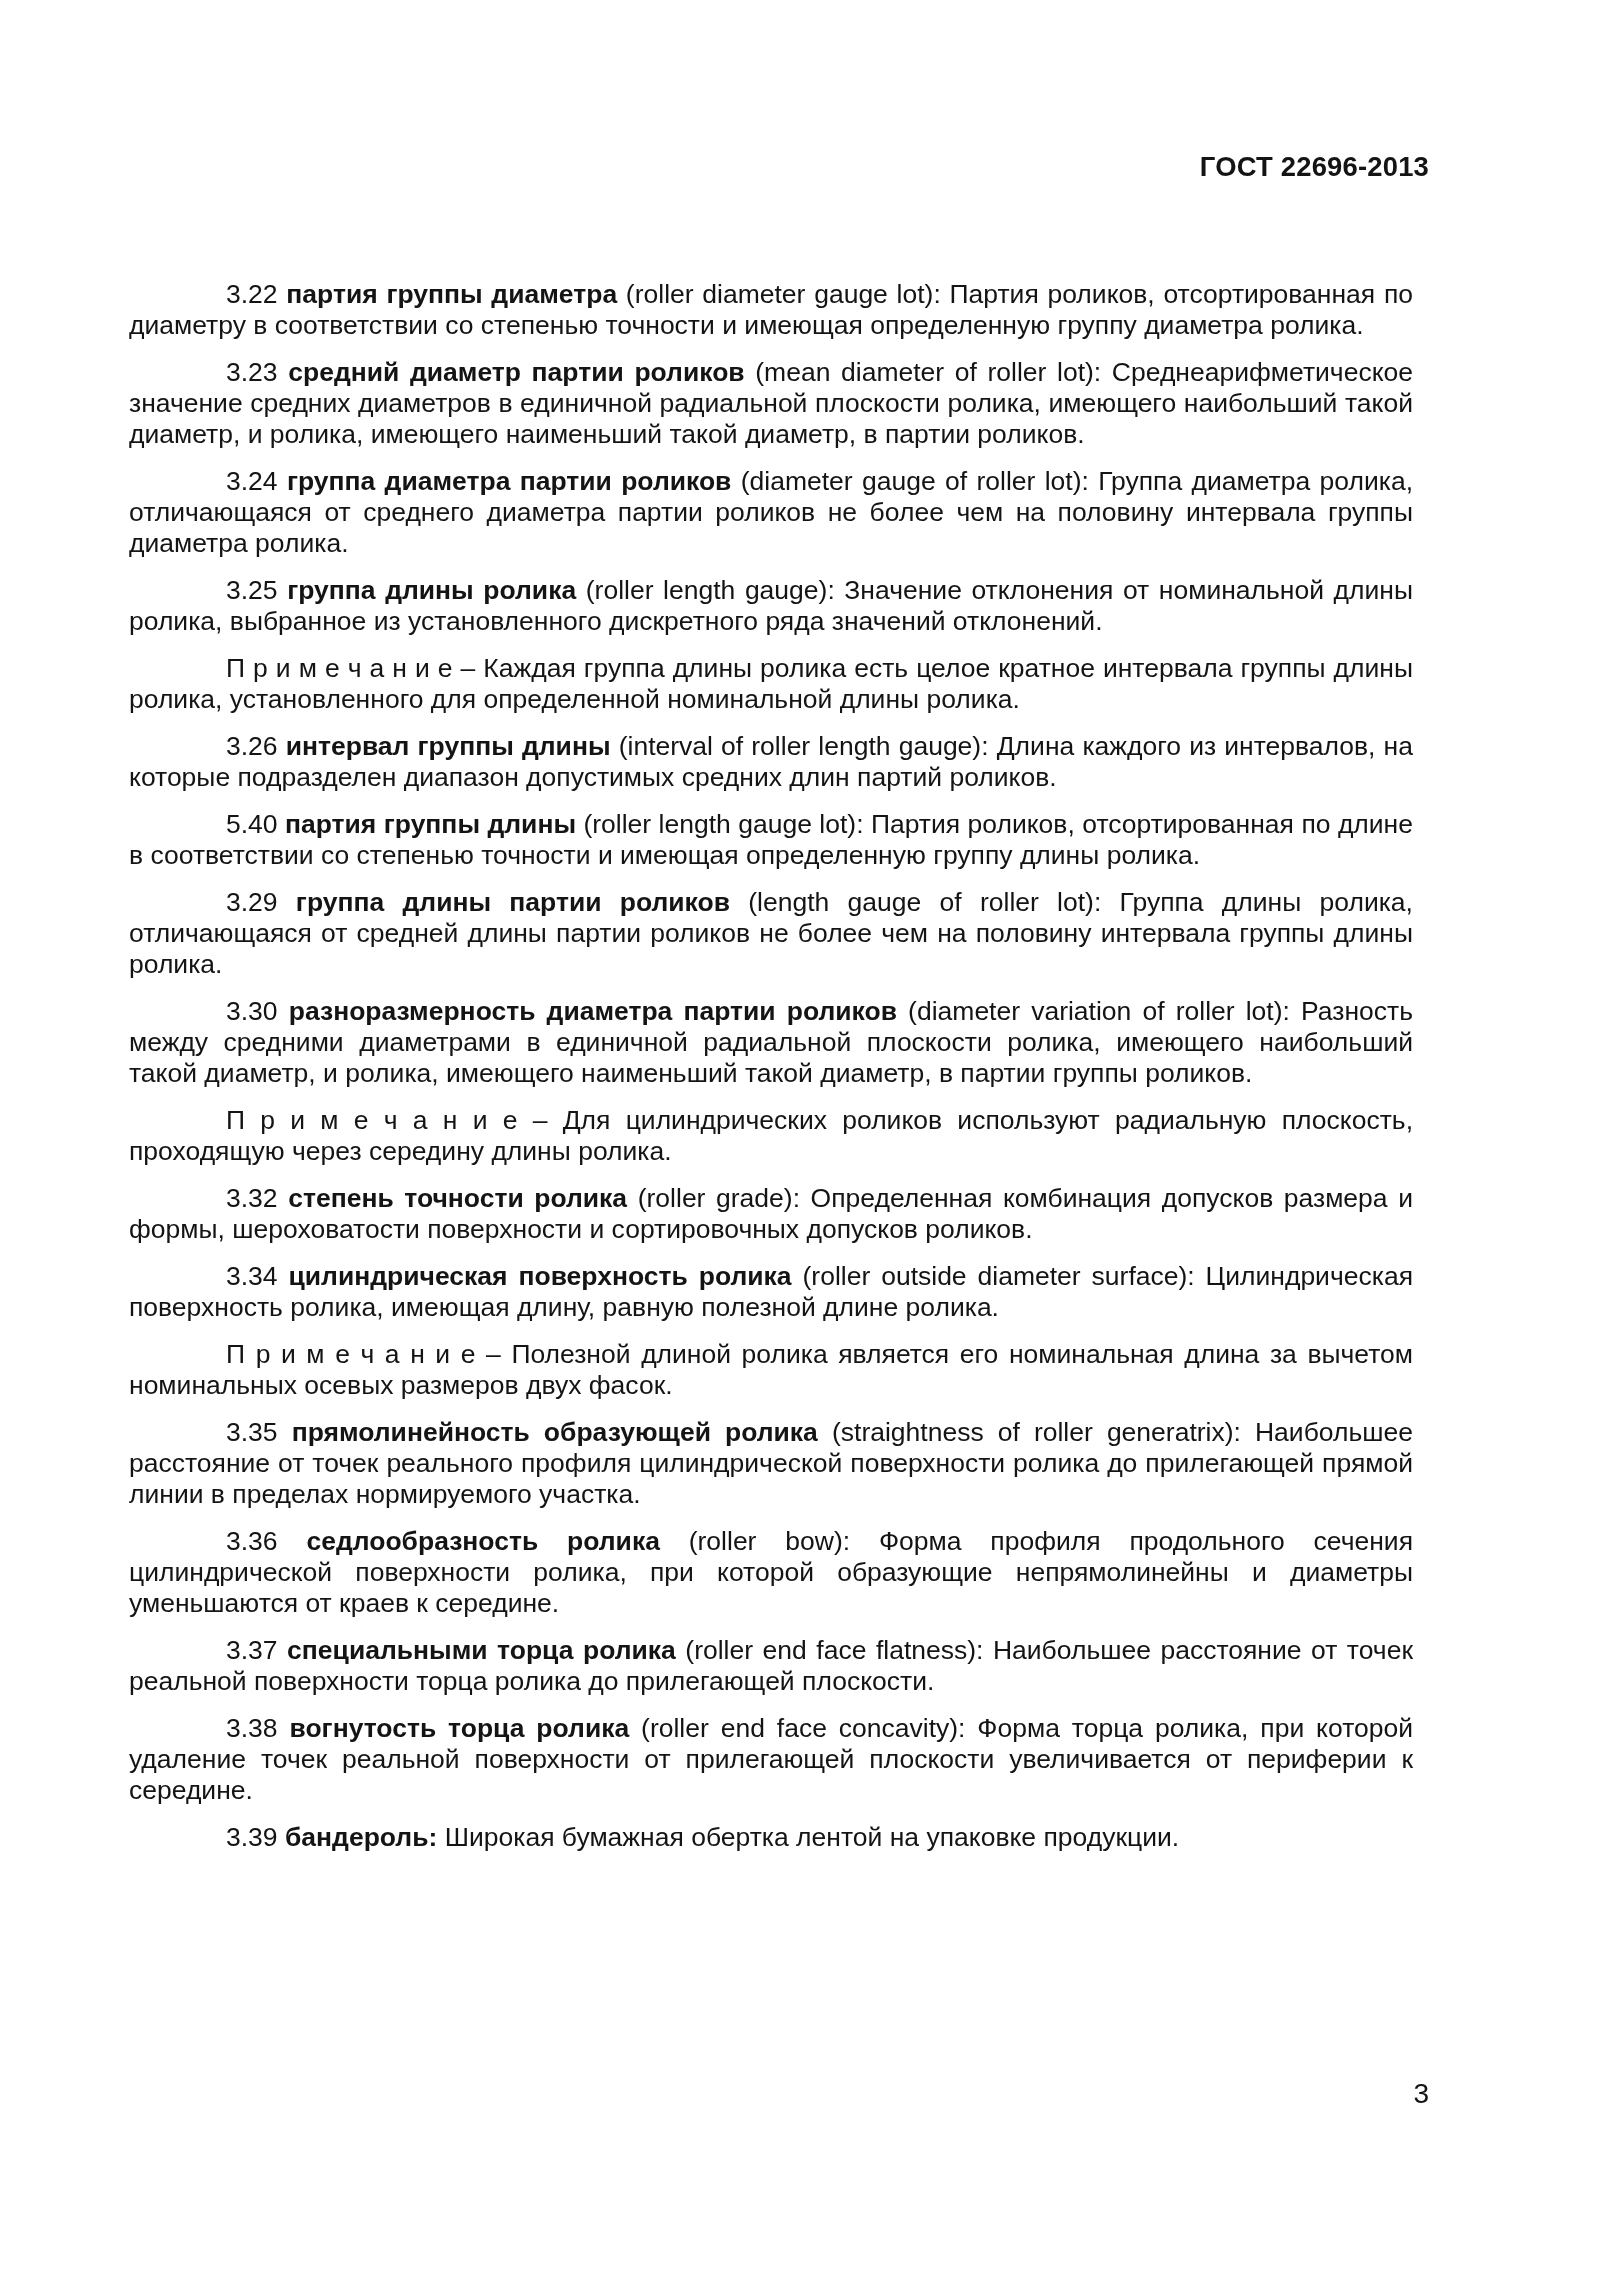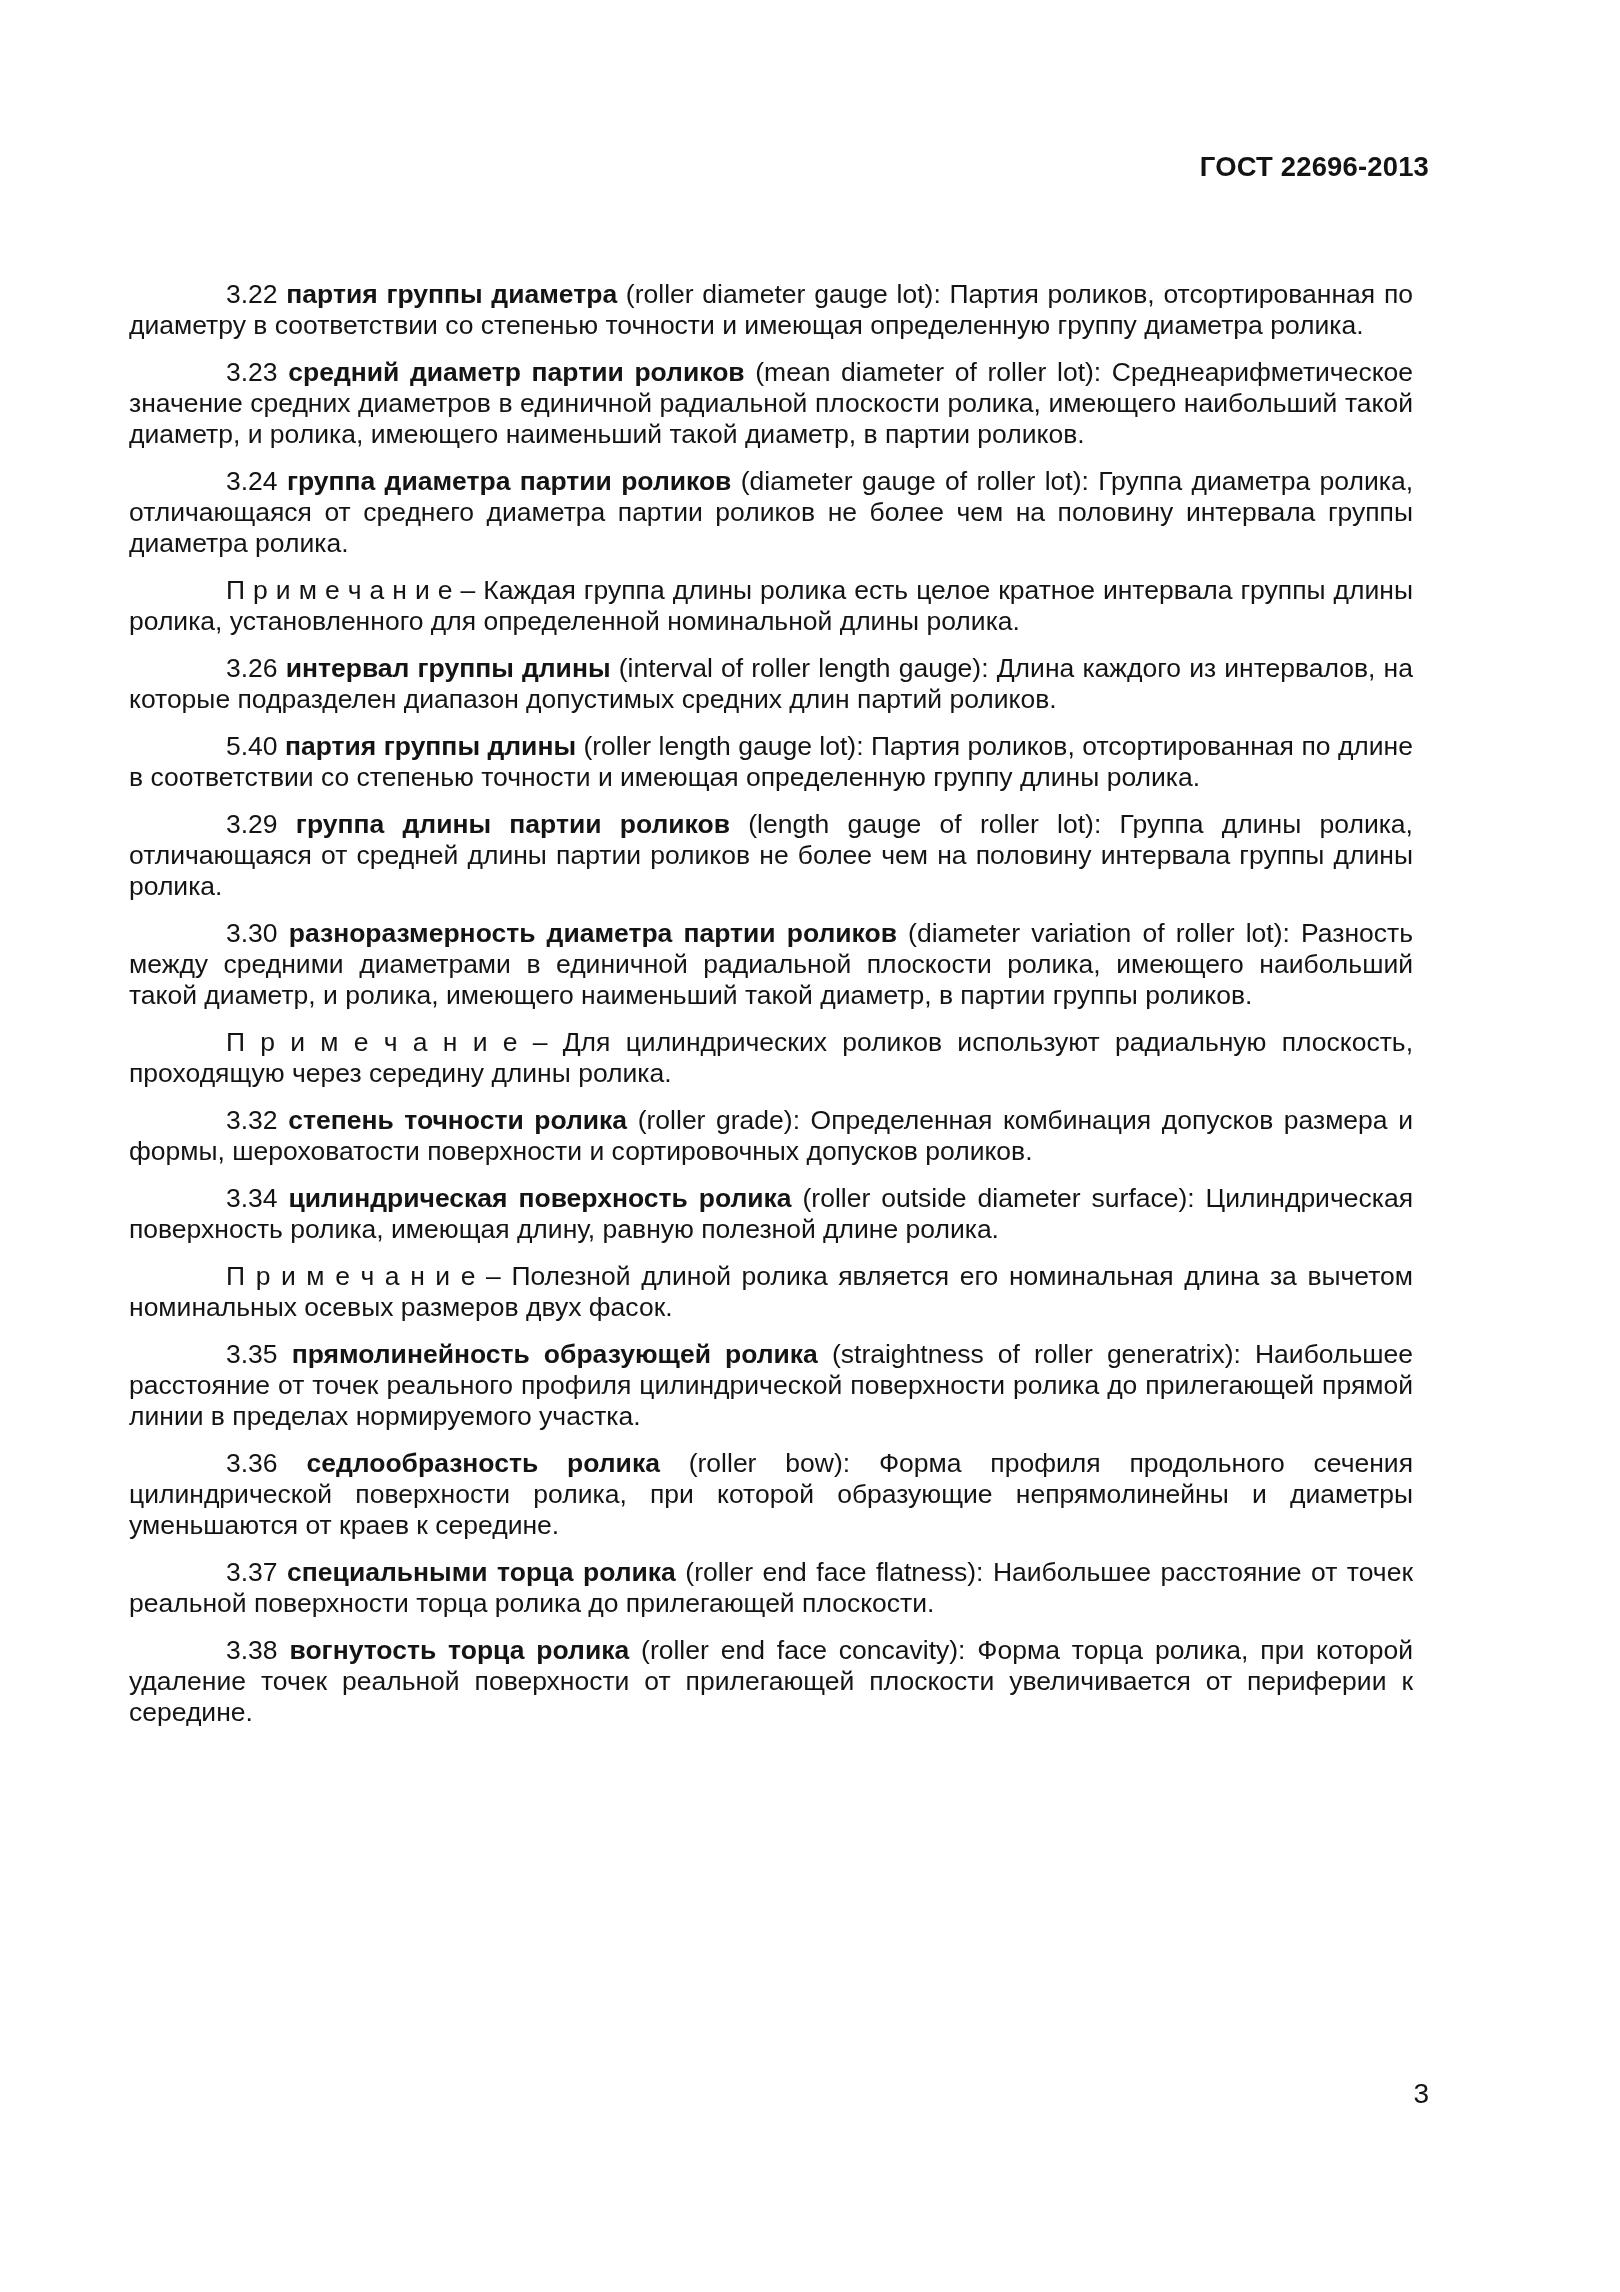--- a/index.html
+++ b/index.html
@@ -58,32 +58,34 @@
 
 <div class="page">
   <div class="doc-header">
     <span>ГОСТ 22696-2013</span>
   </div>
 
   <div class="doc-body">
       <p class="para para-term"><span class="term-number">3.22</span> <span class="term-name">партия группы диаметра</span><span class="definition-text"> (roller diameter gauge lot): Партия роликов, отсортированная по диаметру в соответствии со степенью точности и имеющая определенную группу диаметра ролика.</span></p>
       <p class="para para-term"><span class="term-number">3.23</span> <span class="term-name">средний диаметр партии роликов</span><span class="definition-text"> (mean diameter of roller lot): Среднеарифметическое значение средних диаметров в единичной радиальной плоскости ролика, имеющего наибольший такой диаметр, и ролика, имеющего наименьший такой диаметр, в партии роликов.</span></p>
       <p class="para para-term"><span class="term-number">3.24</span> <span class="term-name">группа диаметра партии роликов</span><span class="definition-text"> (diameter gauge of roller lot): Группа диаметра ролика, отличающаяся от среднего диаметра партии роликов не более чем на половину интервала группы диаметра ролика.</span></p>
+      <p class="para para-term"><span class="term-number">3.25</span> <span class="term-name">группа длины ролика</span><span class="definition-text"> (roller length gauge): Значение отклонения от номинальной длины ролика, выбранное из установленного дискретного ряда значений отклонений.</span></p>
       <p class="para para-note"><span class="note-label">П р и м е ч а н и е</span><span class="note-text"> – Каждая группа длины ролика есть целое кратное интервала группы длины ролика, установленного для определенной номинальной длины ролика.</span></p>
       <p class="para para-term"><span class="term-number">3.26</span> <span class="term-name">интервал группы длины</span><span class="definition-text"> (interval of roller length gauge): Длина каждого из интервалов, на которые подразделен диапазон допустимых средних длин партий роликов.</span></p>
       <p class="para para-term"><span class="term-number">5.40</span> <span class="term-name">партия группы длины</span><span class="definition-text"> (roller length gauge lot): Партия роликов, отсортированная по длине в соответствии со степенью точности и имеющая определенную группу длины ролика.</span></p>
       <p class="para para-term"><span class="term-number">3.29</span> <span class="term-name">группа длины партии роликов</span><span class="definition-text"> (length gauge of roller lot): Группа длины ролика, отличающаяся от средней длины партии роликов не более чем на половину интервала группы длины ролика.</span></p>
       <p class="para para-term"><span class="term-number">3.30</span> <span class="term-name">разноразмерность диаметра партии роликов</span><span class="definition-text"> (diameter variation of roller lot): Разность между средними диаметрами в единичной радиальной плоскости ролика, имеющего наибольший такой диаметр, и ролика, имеющего наименьший такой диаметр, в партии группы роликов.</span></p>
       <p class="para para-note"><span class="note-label">П р и м е ч а н и е</span><span class="note-text"> – Для цилиндрических роликов используют радиальную плоскость, проходящую через середину длины ролика.</span></p>
       <p class="para para-term"><span class="term-number">3.32</span> <span class="term-name">степень точности ролика</span><span class="definition-text"> (roller grade): Определенная комбинация допусков размера и формы, шероховатости поверхности и сортировочных допусков роликов.</span></p>
       <p class="para para-term"><span class="term-number">3.34</span> <span class="term-name">цилиндрическая поверхность ролика</span><span class="definition-text"> (roller outside diameter surface): Цилиндрическая поверхность ролика, имеющая длину, равную полезной длине ролика.</span></p>
       <p class="para para-note"><span class="note-label">П р и м е ч а н и е</span><span class="note-text"> – Полезной длиной ролика является его номинальная длина за вычетом номинальных осевых размеров двух фасок.</span></p>
       <p class="para para-term"><span class="term-number">3.35</span> <span class="term-name">прямолинейность образующей ролика</span><span class="definition-text"> (straightness of roller generatrix): Наибольшее расстояние от точек реального профиля цилиндрической поверхности ролика до прилегающей прямой линии в пределах нормируемого участка.</span></p>
       <p class="para para-term"><span class="term-number">3.36</span> <span class="term-name">седлообразность ролика</span><span class="definition-text"> (roller bow): Форма профиля продольного сечения цилиндрической поверхности ролика, при которой образующие непрямолинейны и диаметры уменьшаются от краев к середине.</span></p>
       <p class="para para-term"><span class="term-number">3.37</span> <span class="term-name">специальными торца ролика</span><span class="definition-text"> (roller end face flatness): Наибольшее расстояние от точек реальной поверхности торца ролика до прилегающей плоскости.</span></p>
       <p class="para para-term"><span class="term-number">3.38</span> <span class="term-name">вогнутость торца ролика</span><span class="definition-text"> (roller end face concavity): Форма торца ролика, при которой удаление точек реальной поверхности от прилегающей плоскости увеличивается от периферии к середине.</span></p>
+      <p class="para para-term"><span class="term-number">3.39</span> <span class="term-name">бандероль:</span><span class="definition-text"> Широкая бумажная обертка лентой на упаковке продукции.</span></p>
     </div>
 
   <div class="doc-footer">
     <span>3</span>
   </div>
 </div>
 
 
 </body></html>

